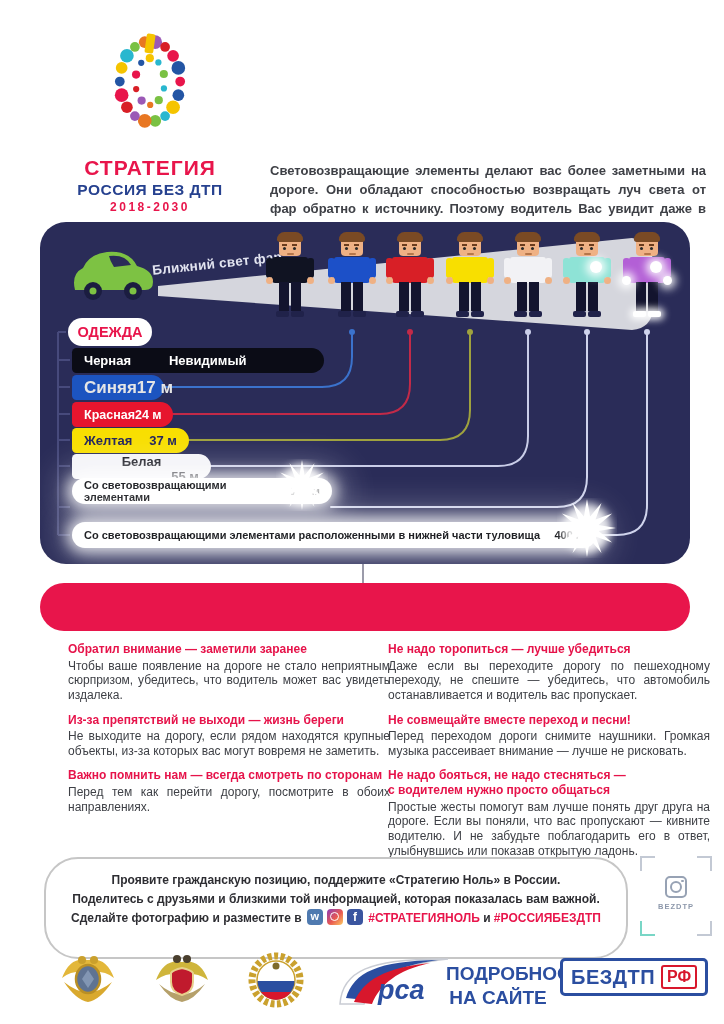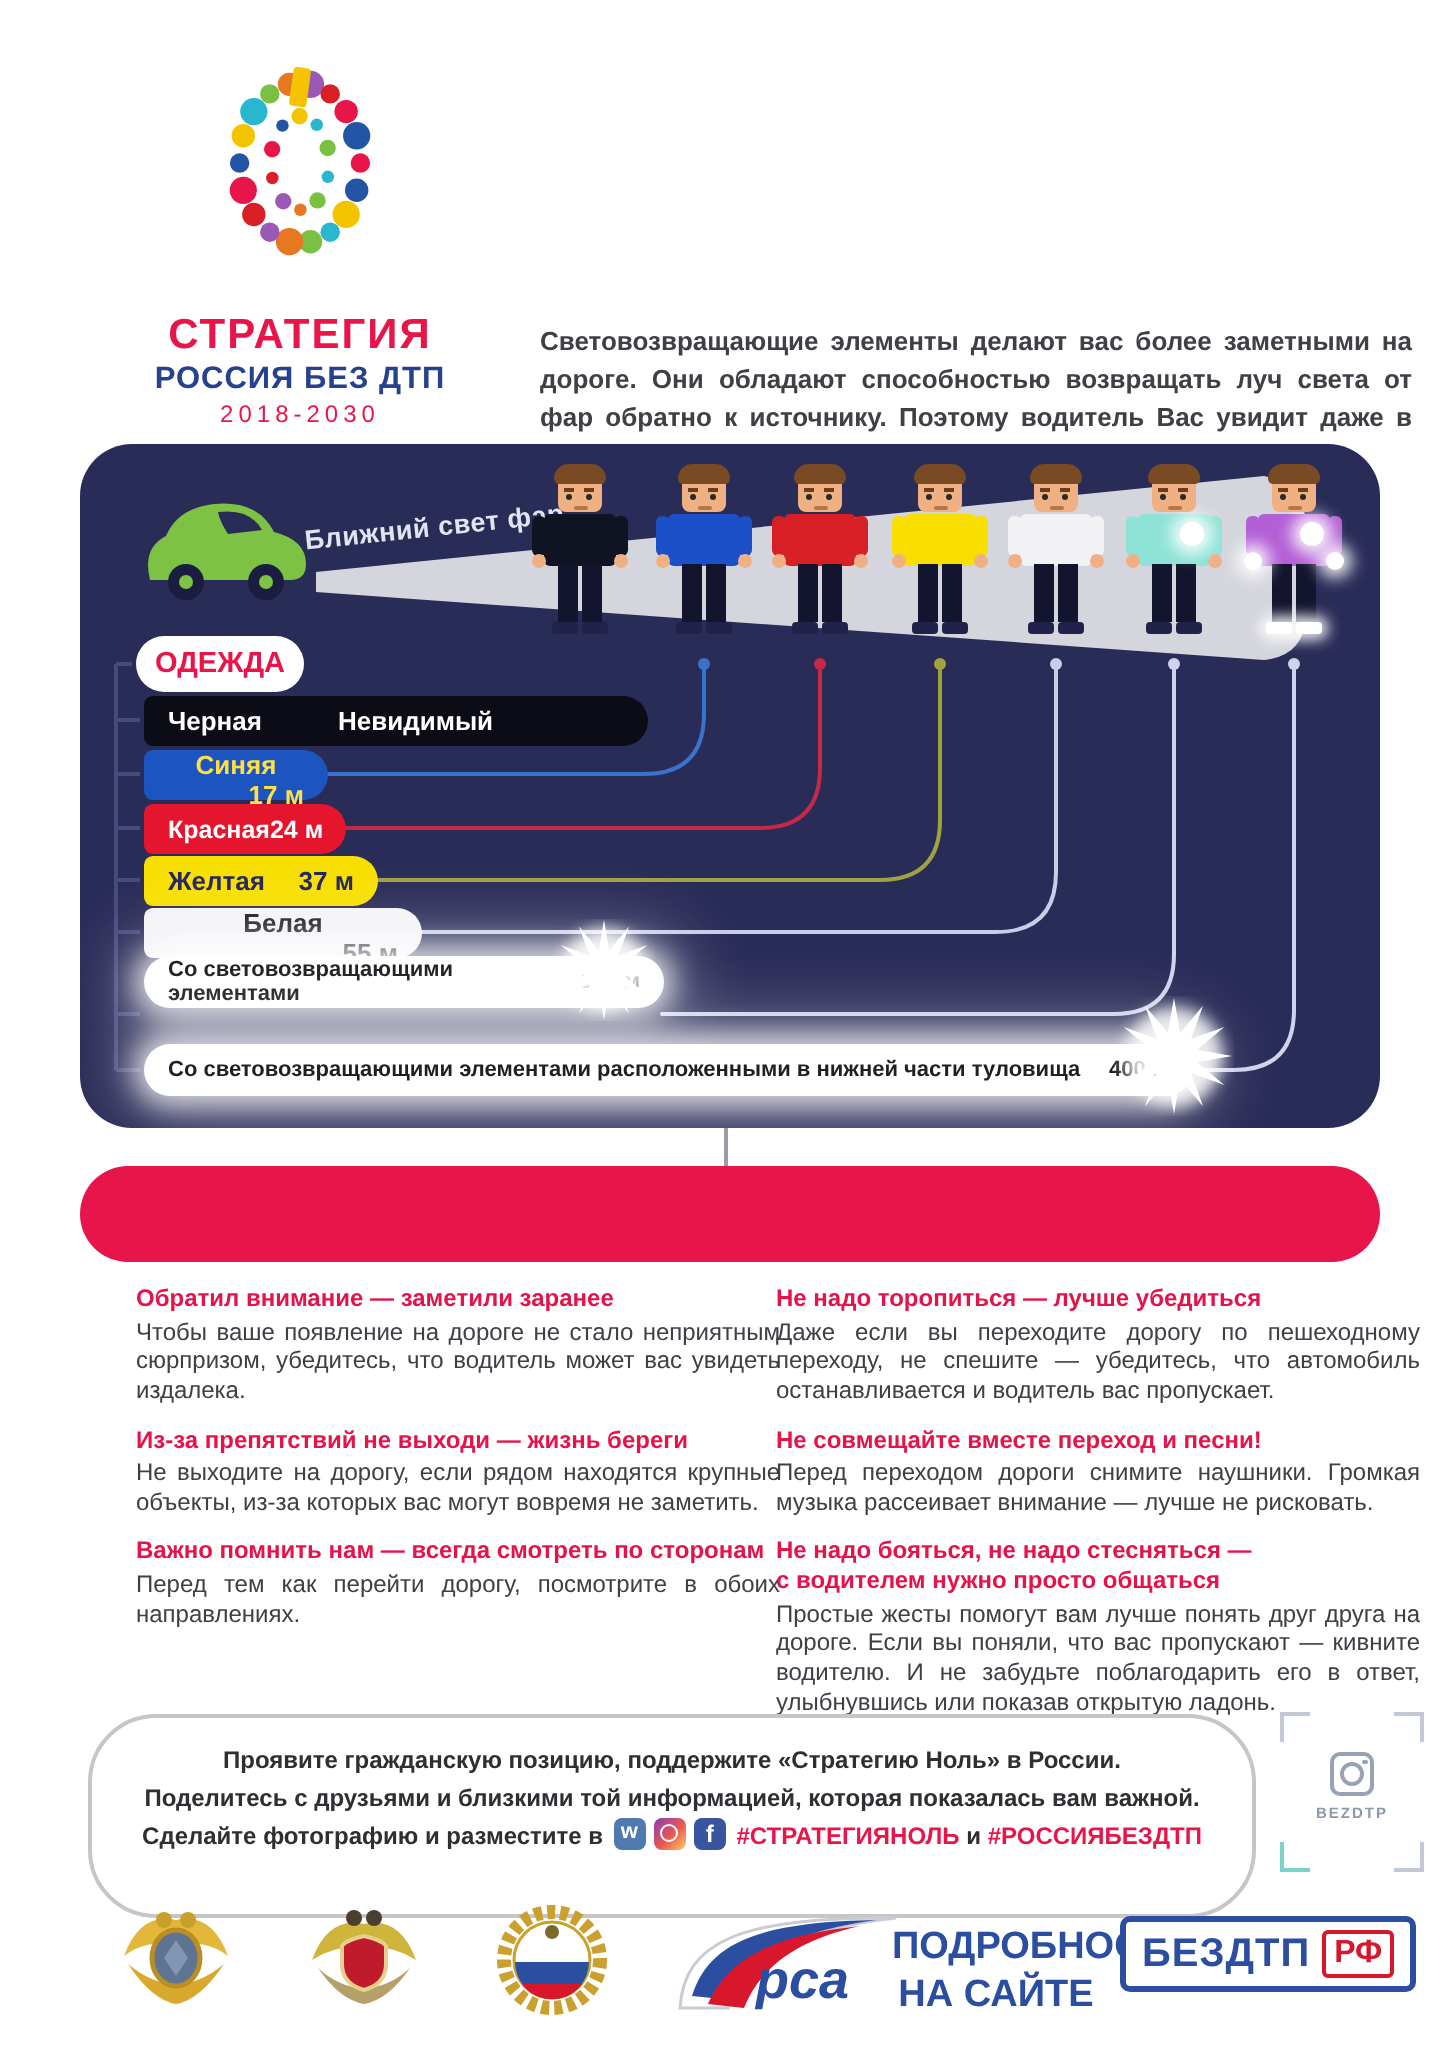--- a/index.html
+++ b/index.html
@@ -3,21 +3,21 @@
 <meta charset="utf-8">
 <style>
   html,body{margin:0;padding:0;background:#fff;}
   .page{position:relative;width:724px;height:1024px;background:#ffffff;overflow:hidden;
         font-family:"Liberation Sans",sans-serif;}
   
   .logo-block{position:absolute;left:56px;top:26px;width:188px;text-align:center;}
   .logo-block svg{display:block;margin:0 auto;}
   .logo-title{color:#e8154b;font-weight:bold;font-size:21px;letter-spacing:1px;margin-top:18px;}
   .logo-sub{color:#26418f;font-weight:bold;font-size:15.5px;letter-spacing:.5px;margin-top:1px;}
-  .logo-years{color:#e8154b;font-weight:normal;font-size:12px;letter-spacing:2.5px;margin-top:1px;}
+  .logo-years{color:#e8154b;font-weight:bold;font-size:12px;letter-spacing:2.5px;margin-top:1px;}
   .red-header{position:absolute;left:240px;top:30px;width:484px;height:96px;background:#e8154b;
               border-radius:26px 0 0 26px;box-sizing:border-box;padding:22px 20px 0 38px;}
   .red-header h1{margin:0;color:#fff;font-size:23px;line-height:1.32;font-weight:bold;}
   .intro{position:absolute;left:270px;top:148px;width:436px;font-size:13px;line-height:1.48;
          color:#3e4046;font-weight:bold;text-align:justify;}
   
   .panel{position:absolute;left:40px;top:222px;width:650px;height:342px;background:#2a2c58;
          border-radius:26px;overflow:hidden;}
   .panel svg.layer{position:absolute;left:0;top:0;pointer-events:none;}
   .beam-label{position:absolute;left:112px;top:34px;transform:rotate(-6deg);color:#e2e4f0;
@@ -324,21 +324,21 @@
       </div>
 
     <div id="bars">
       <div class="pill">
         <span>ОДЕЖДА</span>
       </div>
     <div class="bar" style="top: 126px; width: 252px; background: rgb(11, 12, 22); color: rgb(255, 255, 255); font-size: 13px;">
           <span class="lbl">Черная</span>
           <span class="val val-fixed">Невидимый</span>
         </div>
-        <div class="bar" style="top: 153px; width: 92px; background: rgb(28, 84, 192); color: #fde047; font-size: 13px; flex-direction: column;">
+        <div class="bar" style="top: 153px; width: 92px; background: rgb(28, 84, 192); color: #e5e5e5; font-size: 17px;">
           <span class="lbl">Синяя</span>
           <span class="val">17 м</span>
         </div>
         <div class="bar" style="top: 180px; width: 101px; background: rgb(230, 21, 46); color: rgb(255, 255, 255); font-size: 12.5px;">
           <span class="lbl">Красная</span>
           <span class="val">24 м</span>
         </div>
         <div class="bar" style="top: 206px; width: 117px; background: rgb(248, 223, 0); color: rgb(35, 37, 92); font-size: 13px;">
           <span class="lbl">Желтая</span>
           <span class="val">37 м</span>

